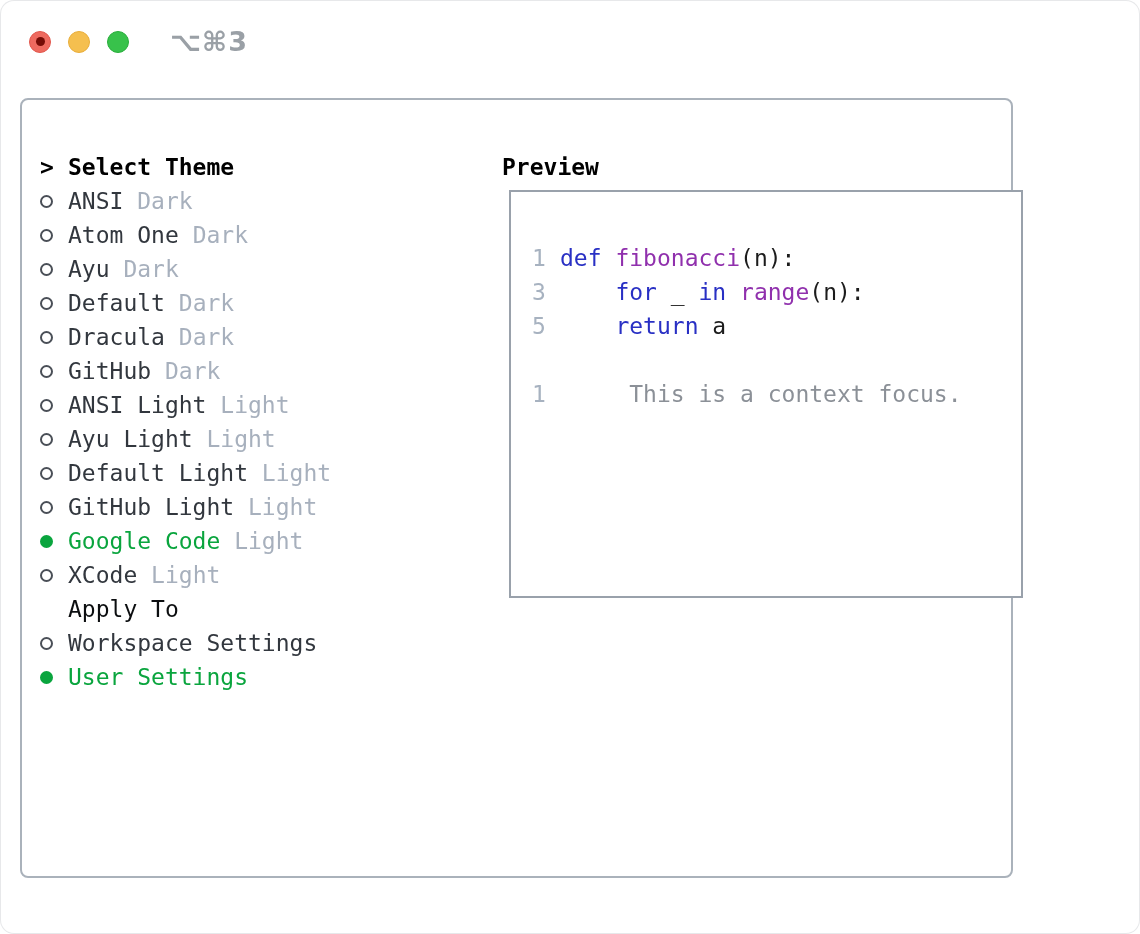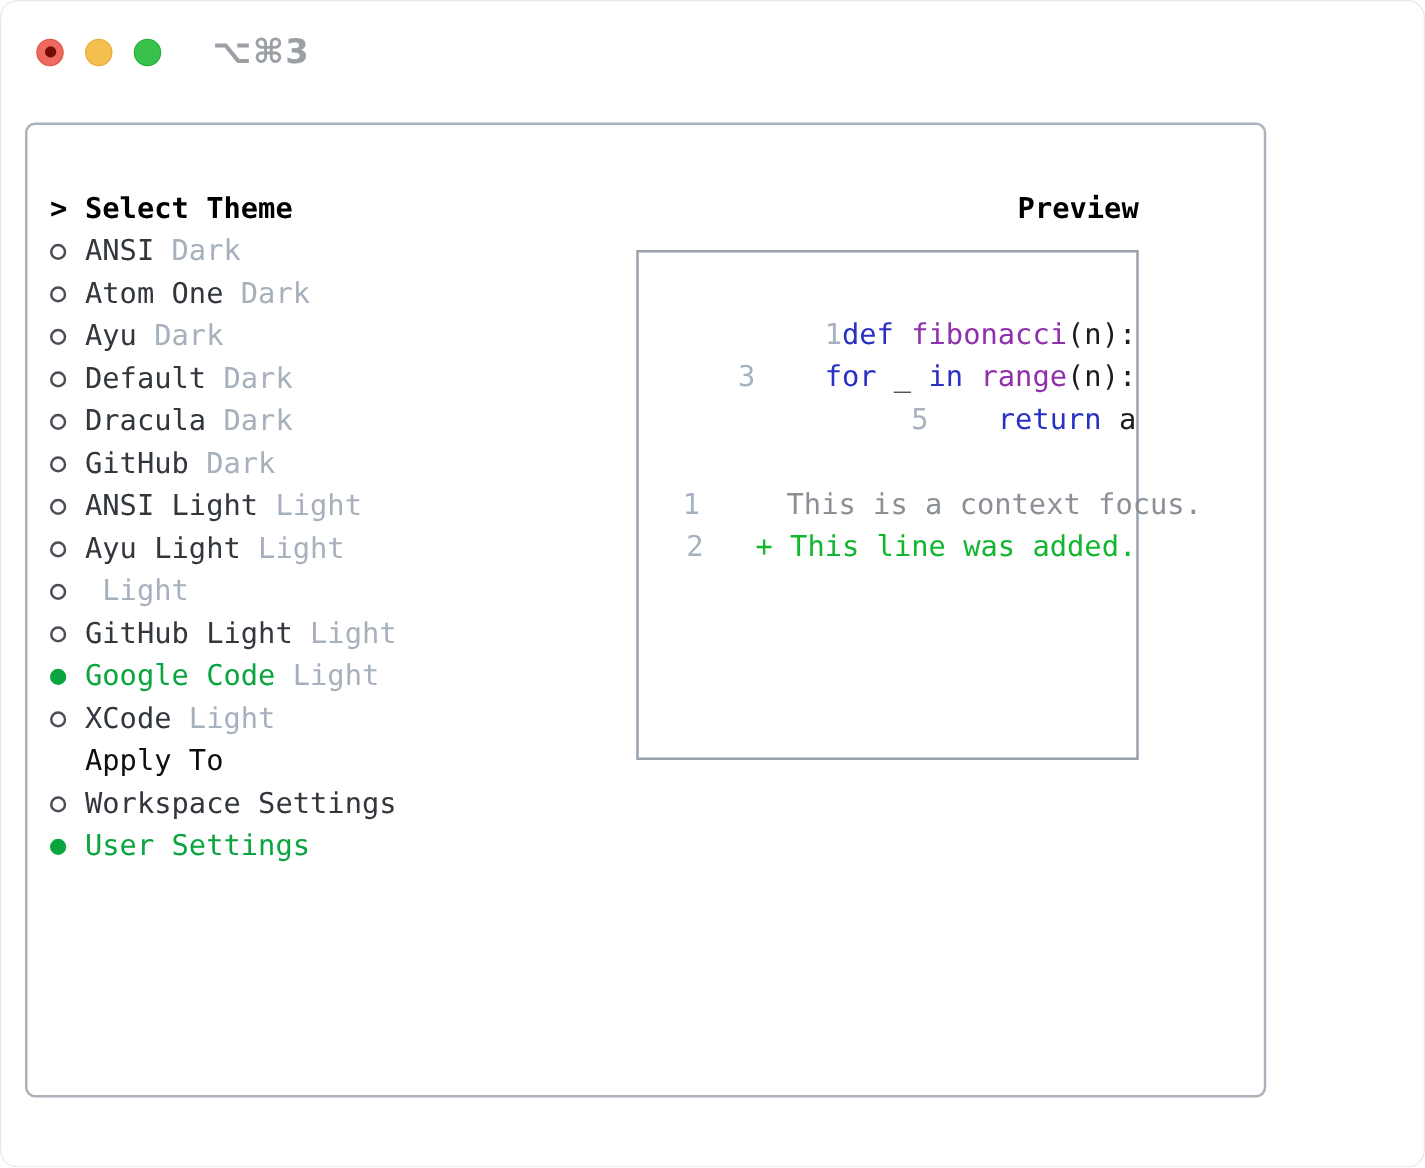--- a/index.html
+++ b/index.html
@@ -40,24 +40,24 @@
   .radio { width: 13px; height: 13px; border-radius: 50%; border: 2px solid #4a4f57; }
   .radio.on { background: #0aa53e; border-color: #0aa53e; }
   .list-header .caret { font-weight: bold; color: #000000; }
   .list-header .hdr-text { font-weight: bold; color: #000000; }
   .name { color: #32373e; }
   .name.sel { color: #0aa53e; }
   .variant { color: #a7b0bd; margin-left: 13.85px; }
   .apply-header { margin-left: 28px; color: #0c0e10; min-height: 34px; }
   .hint { margin-top: 34px; color: #a7b0bd; max-width: 430px; line-height: 34px; }
   
-  .right-col { flex: none; text-align: right; }
+  .right-col { flex: none; }
   .preview-header { font-weight: bold; font-size: 23px; line-height: 34px; color: #000000; }
   .preview-box {
-    margin-top: 16px; margin-left: 7px; width: 402px; height: 408px;
+    margin-top: 6px; margin-left: 7px; width: 514px; height: 408px;
     border: 2px solid #99a1ab; background: #ffffff;
     padding: 49px 0 0 21px; font-size: 23px; line-height: 34px;
   }
   .code-line { white-space: pre; min-height: 34px; }
   .line-num { display: inline-block; width: 28px; color: #a7b2c0; }
   .tok-pln { color: #1c1c1c; }
   .tok-kw  { color: #2930c4; }
   .tok-typ { color: #9030ad; }
   .tok-lit { color: #0d7170; }
   .tok-ctx { color: #8b9097; }
@@ -88,21 +88,21 @@
 
       <div id="theme-list">
           <div class="row"><div class="marker-slot"><span class="radio"></span></div><span class="name">ANSI</span><span class="variant">Dark</span></div>
           <div class="row"><div class="marker-slot"><span class="radio"></span></div><span class="name">Atom One</span><span class="variant">Dark</span></div>
           <div class="row"><div class="marker-slot"><span class="radio"></span></div><span class="name">Ayu</span><span class="variant">Dark</span></div>
           <div class="row"><div class="marker-slot"><span class="radio"></span></div><span class="name">Default</span><span class="variant">Dark</span></div>
           <div class="row"><div class="marker-slot"><span class="radio"></span></div><span class="name">Dracula</span><span class="variant">Dark</span></div>
           <div class="row"><div class="marker-slot"><span class="radio"></span></div><span class="name">GitHub</span><span class="variant">Dark</span></div>
           <div class="row"><div class="marker-slot"><span class="radio"></span></div><span class="name">ANSI Light</span><span class="variant">Light</span></div>
           <div class="row"><div class="marker-slot"><span class="radio"></span></div><span class="name">Ayu Light</span><span class="variant">Light</span></div>
-          <div class="row"><div class="marker-slot"><span class="radio"></span></div><span class="variant">Light</span></div>
+          <div class="row"><div class="marker-slot"><span class="radio"></span></div><span class="name">Default Light</span><span class="variant">Light</span></div>
           <div class="row"><div class="marker-slot"><span class="radio"></span></div><span class="name">GitHub Light</span><span class="variant">Light</span></div>
           <div class="row"><div class="marker-slot"><span class="radio on"></span></div><span class="name sel">Google Code</span><span class="variant">Light</span></div>
           <div class="row"><div class="marker-slot"><span class="radio"></span></div><span class="name">XCode</span><span class="variant">Light</span></div>
         </div>
 
       <div class="apply-header">Apply To</div>
 
       <div id="apply-list">
           <div class="row"><div class="marker-slot"><span class="radio"></span></div><span class="name">Workspace Settings</span></div>
           <div class="row"><div class="marker-slot"><span class="radio on"></span></div><span class="name sel">User Settings</span></div>
@@ -112,19 +112,18 @@
 
     <div class="right-col">
       <div class="preview-header">Preview</div>
       <div class="preview-box">
         <div id="preview-lines">
             <div class="code-line"><span class="line-num">1</span><span class="tok-kw">def</span><span class="tok-pln"> </span><span class="tok-typ">fibonacci</span><span class="tok-pln">(n):</span></div>
             <div class="code-line"><span class="line-num">3</span><span class="tok-pln">    </span><span class="tok-kw">for</span><span class="tok-pln"> _ </span><span class="tok-kw">in</span><span class="tok-pln"> </span><span class="tok-typ">range</span><span class="tok-pln">(n):</span></div>
             <div class="code-line"><span class="line-num">5</span><span class="tok-pln">    </span><span class="tok-kw">return</span><span class="tok-pln"> a</span></div>
             <div class="code-line"><span class="line-num"> </span></div>
             <div class="code-line"><span class="line-num">1</span><span class="tok-ctx">     This is a context focus.</span></div>
-            <div class="code-line"><span class="line-num">2</span><span class="tok-pln">   </span><span class="tok-add">+ This line was added.</span></div>
           </div>
       </div>
     </div>
 
   </div>
 </div>
 
 </body></html>

